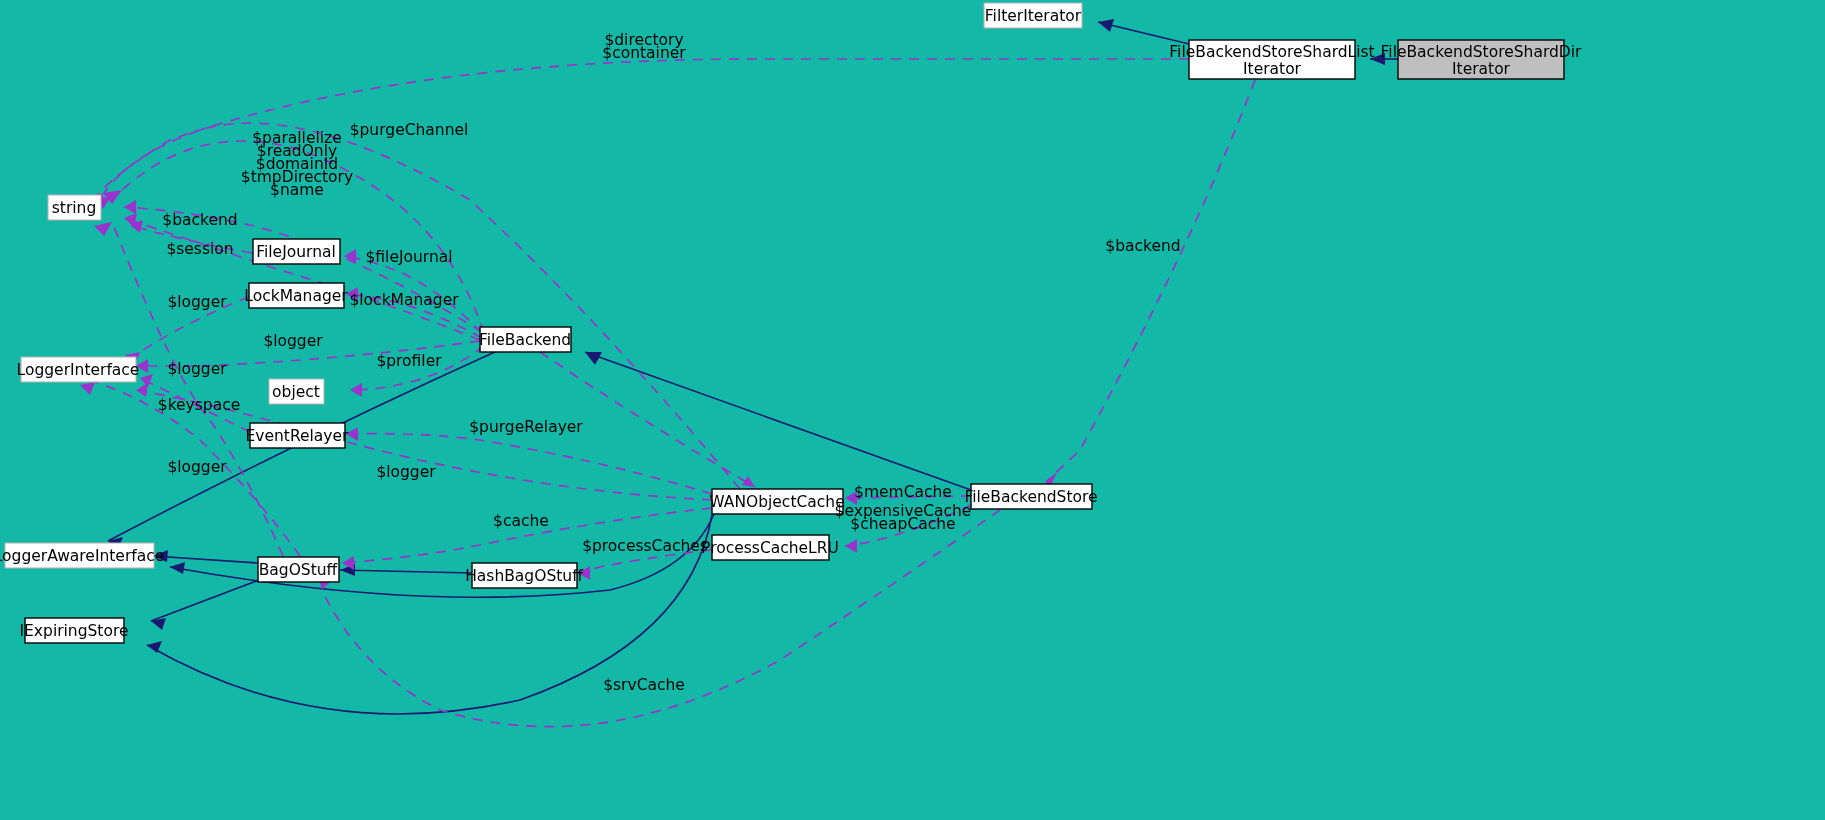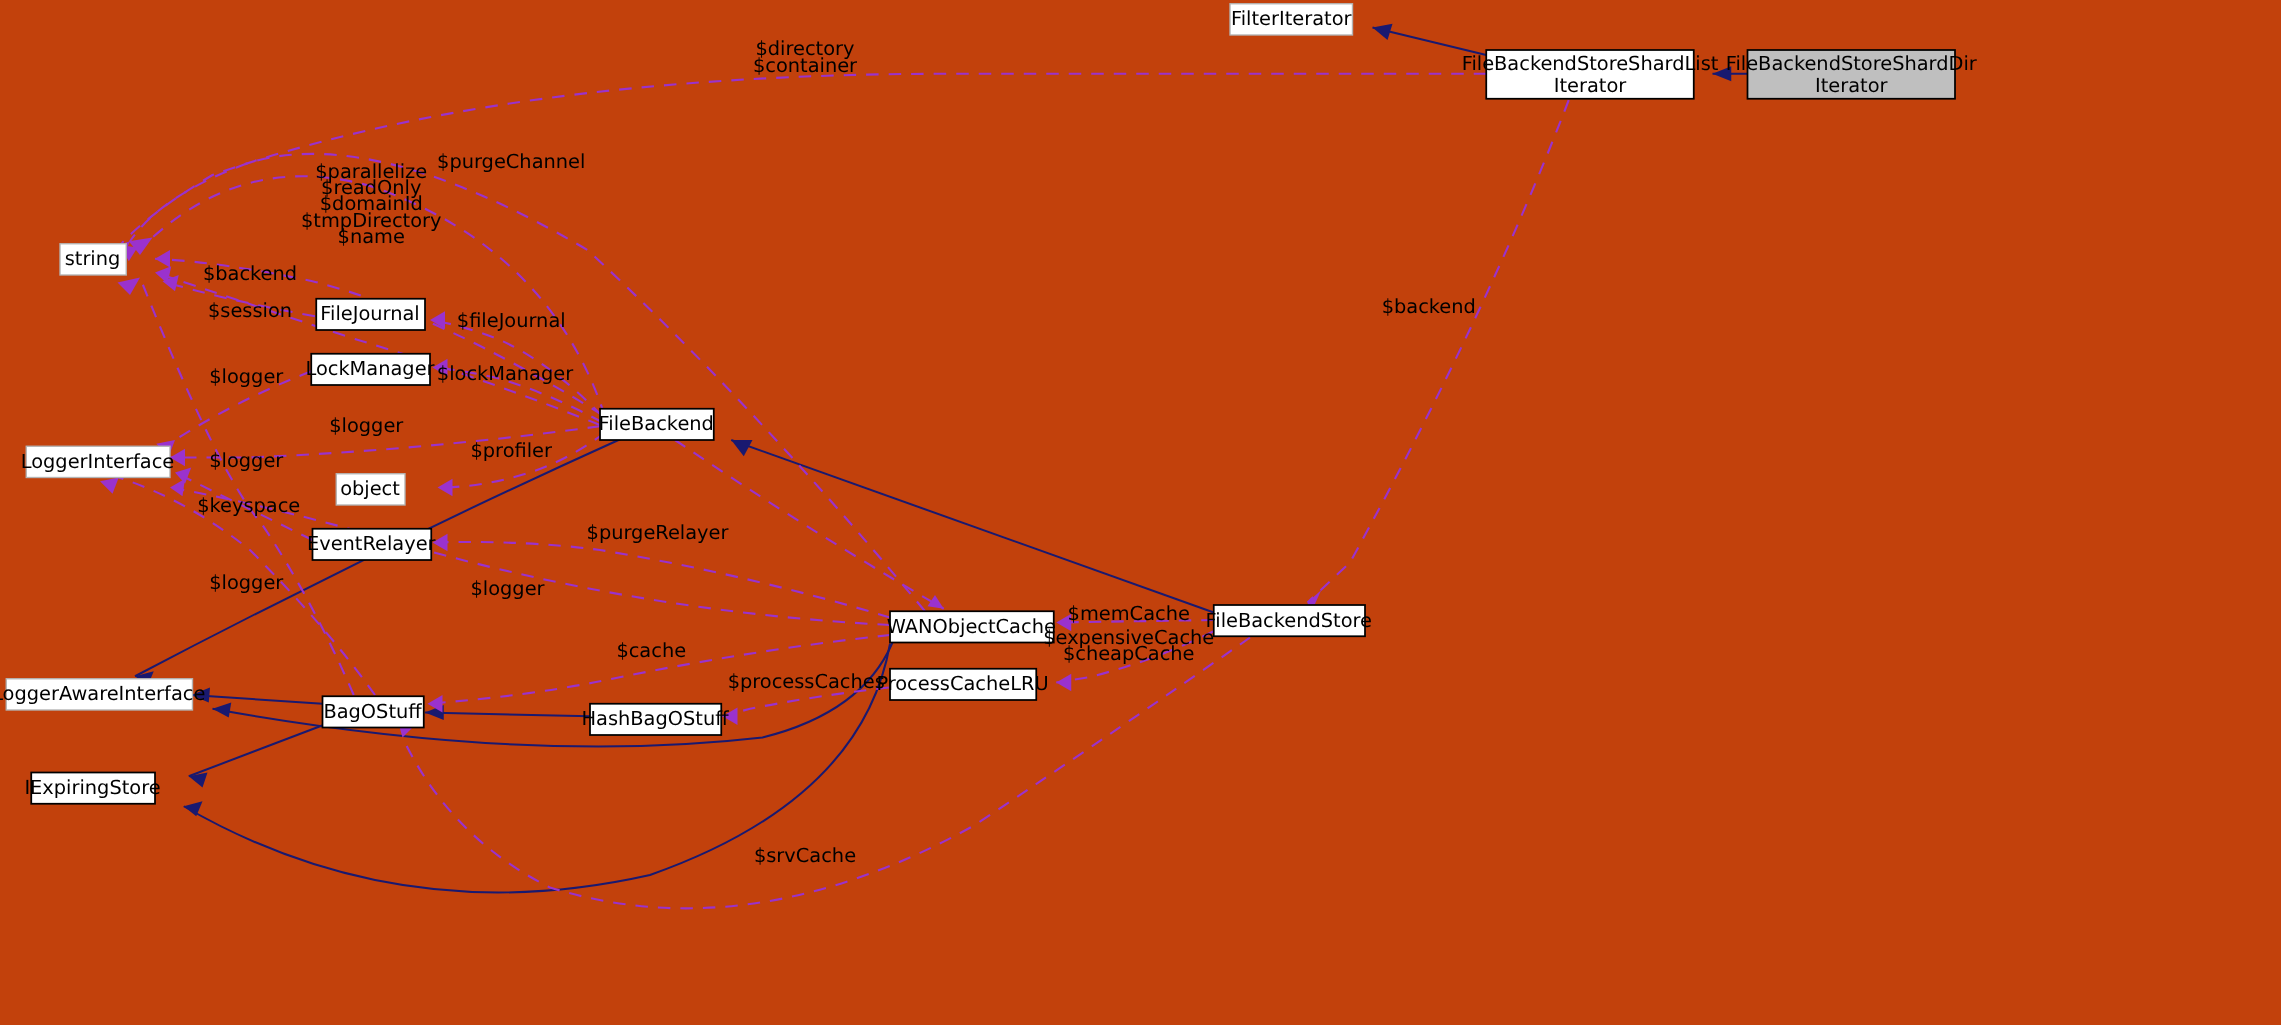--- a/index.html
+++ b/index.html
@@ -4,21 +4,21 @@
 <style>
   html, body {
     margin: 0;
     padding: 0;
     background: #ffffff;
   }
   #diagram-root {
     position: relative;
     width: 1825px;
     height: 820px;
-    background: #c2410c;
+    background: #14b8a6;
     font-family: "DejaVu Sans", "Liberation Sans", sans-serif;
     overflow: hidden;
   }
   svg#graph {
     position: absolute;
     left: 0;
     top: 0;
     width: 1825px;
     height: 820px;
   }

